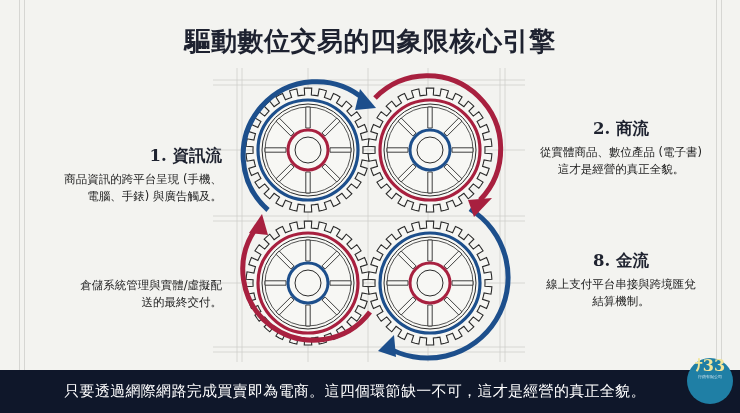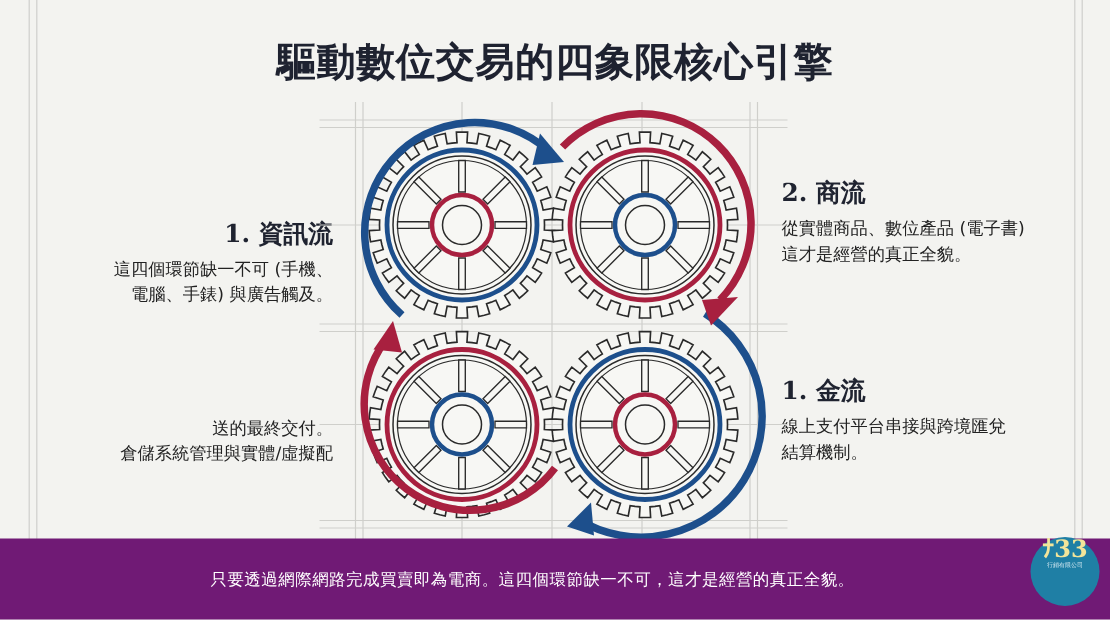--- a/index.html
+++ b/index.html
@@ -12,31 +12,31 @@
   .frame-line { position: absolute; top: 0; height: 370px; width: 4px;
     border-left: 1px solid #d6d6d3; border-right: 1px solid #d6d6d3; }
   .title {
     position: absolute; left: 0; right: 0; top: 24px; text-align: center;
     font-family: "DejaVu Serif", "Liberation Serif", serif;
     font-weight: bold; font-size: 26px; color: #1e2230; letter-spacing: 0.5px;
   }
   .diagram { position: absolute; left: 200px; top: 58px; }
   .label-block { position: absolute; width: 200px; }
   .label-block.left { text-align: right; margin-top: 27px; }
-  .label-block.right { text-align: left; }
+  .label-block.right { text-align: center; }
   .label-heading {
     font-family: "DejaVu Serif", "Liberation Serif", serif;
     font-weight: bold; font-size: 16.5px; color: #1f2330; margin-bottom: 4px;
   }
   .label-desc { font-size: 11.5px; line-height: 17px; color: #222; }
   .footer {
-    position: absolute; left: 0; right: 0; bottom: 0; height: 54px;
-    background: #701a75; color: #ffffff;
+    position: absolute; left: 0; right: 0; bottom: 0; height: 43px;
+    background: #0f172a; color: #ffffff;
     display: flex; align-items: center; justify-content: center;
-    font-size: 11px; letter-spacing: 0.3px;
+    font-size: 15px; letter-spacing: 0.3px;
   }
   .footer-text { margin-right: 30px; }
   .logo {
     position: absolute; right: 7px; top: 358px; width: 46px; height: 46px;
     border-radius: 50%; background: #1f7fa5;
     display: flex; flex-direction: column; align-items: center; 
   }
   .logo-mark { color: #f2e59a; font-size: 16px; font-weight: bold; line-height: 16px;
     font-family: "DejaVu Serif", serif; }
   .logo-sub { color: #cfe6ef; font-size: 4px; line-height: 6px; }
@@ -44,39 +44,39 @@
 </head>
 <body>
 
 <div class="frame-line" style="left:19px;"></div>
 <div class="frame-line" style="left:716px;"></div>
 
 <div class="title">驅動數位交易的四象限核心引擎</div>
 
 <div class="label-block left" style="left:22px; top:118px;">
   <div class="label-heading">1. 資訊流</div>
-  <div class="label-desc">這四個環節缺一不可 (手機、</div>
+  <div class="label-desc">商品資訊的跨平台呈現 (手機、</div>
   <div class="label-desc">電腦、手錶) 與廣告觸及。</div>
 </div>
 
 <div class="label-block right" style="left:521px; top:118px;">
   <div class="label-heading">2. 商流</div>
   <div class="label-desc">從實體商品、數位產品 (電子書)</div>
   <div class="label-desc">這才是經營的真正全貌。</div>
 </div>
 
 <div class="label-block right" style="left:521px; top:250px;">
-  <div class="label-heading">1. 金流</div>
+  <div class="label-heading">8. 金流</div>
   <div class="label-desc">線上支付平台串接與跨境匯兌</div>
   <div class="label-desc">結算機制。</div>
 </div>
 
 <div class="label-block left" style="left:22px; top:250px;">
+  <div class="label-desc">倉儲系統管理與實體/虛擬配</div>
   <div class="label-desc">送的最終交付。</div>
-  <div class="label-desc">倉儲系統管理與實體/虛擬配</div>
 </div>
 
 <svg class="diagram" width="340" height="312" viewBox="200 58 340 312" xmlns="http://www.w3.org/2000/svg">
   <defs>
 
     <g id="gear">
       <path d="" id="gear-path"></path>
     </g>
   </defs>
 

